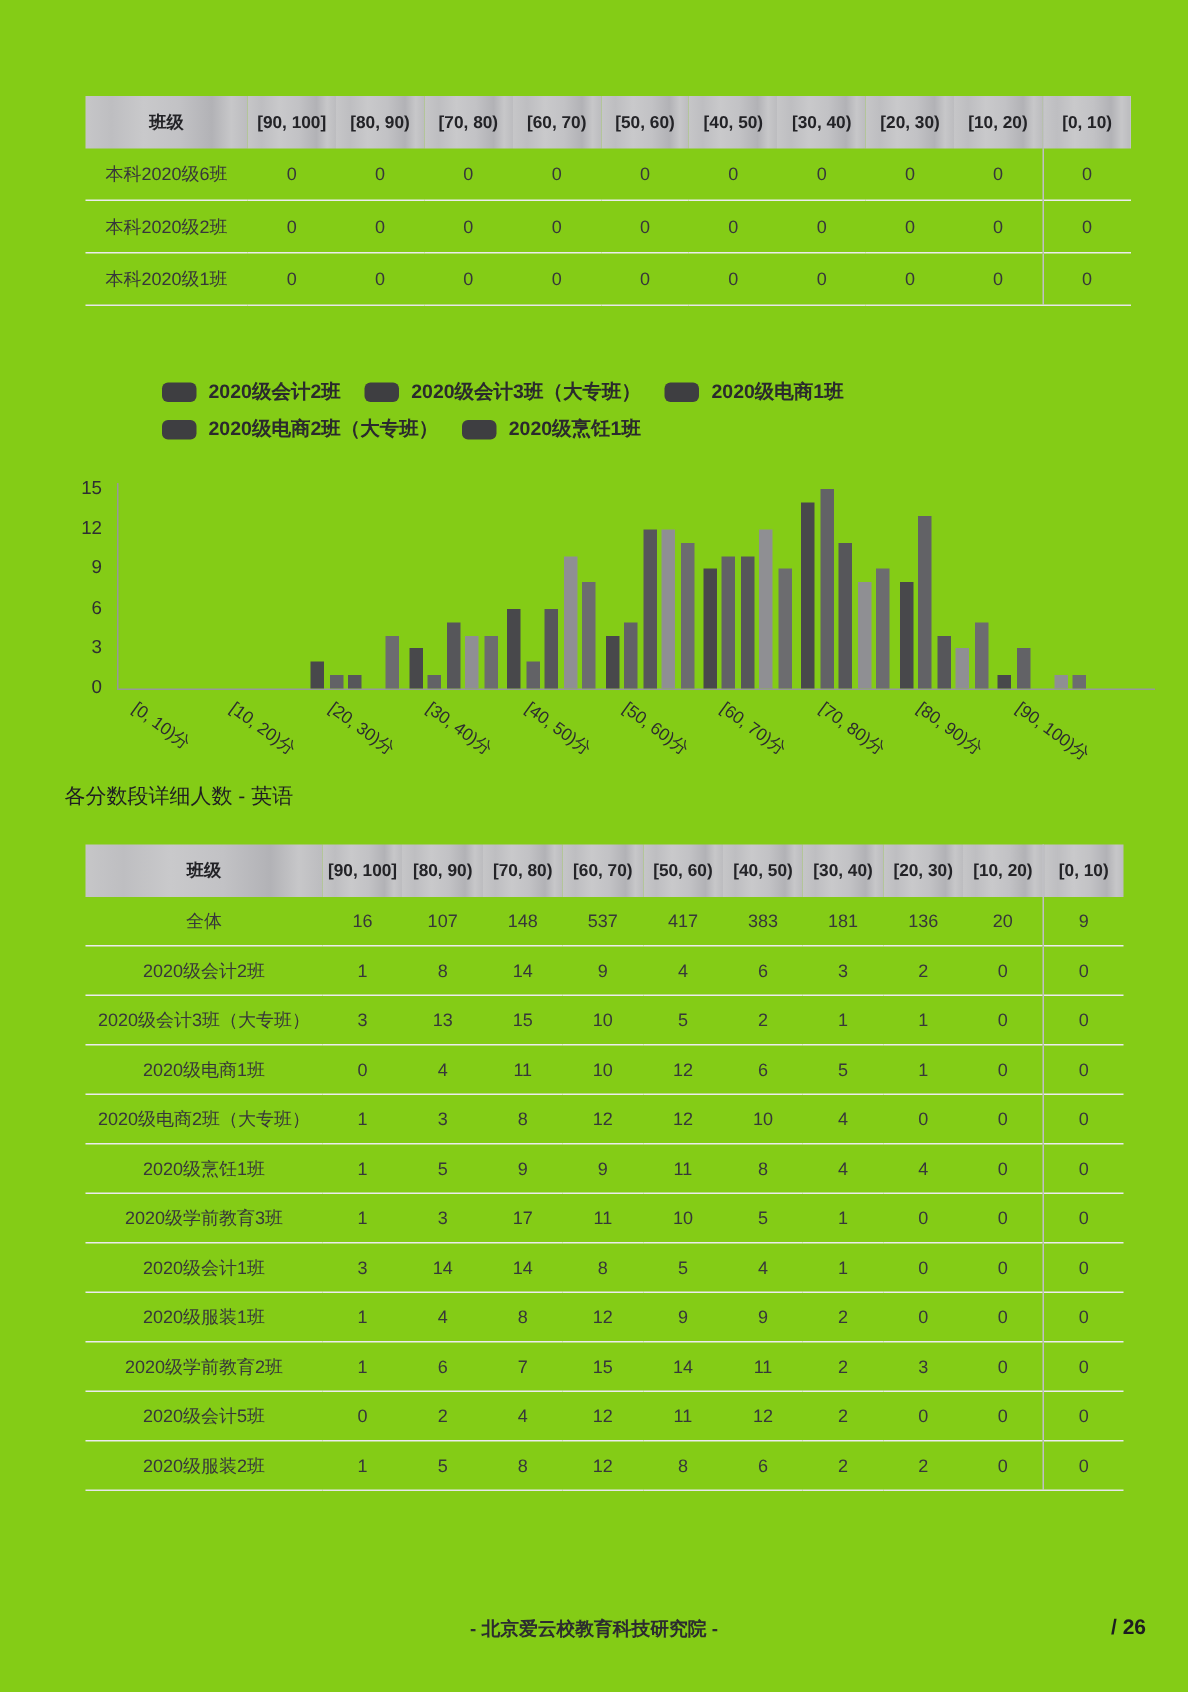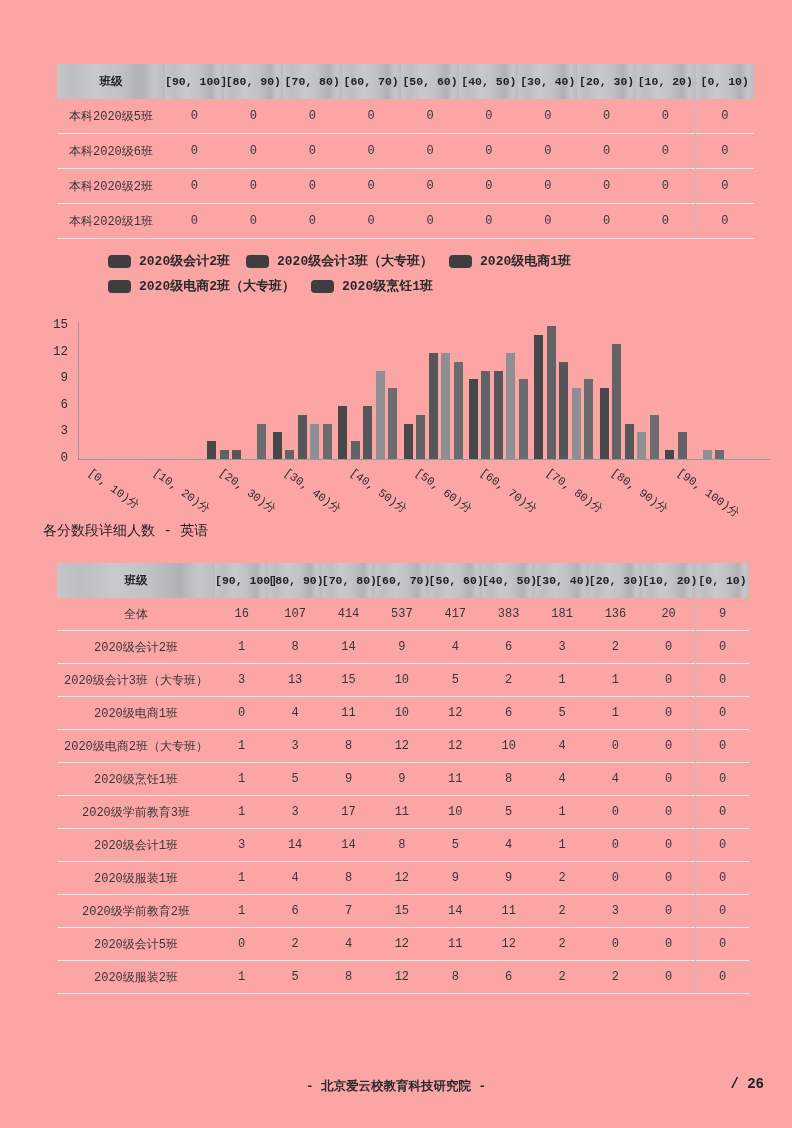--- a/index.html
+++ b/index.html
@@ -1,19 +1,19 @@
 <!DOCTYPE html>
 <html><head>
 <meta charset="utf-8">
 <style>
   html,body { margin:0; padding:0; background:#e8e8e8; }
   .page {
     position:relative; width:792px; height:1128px; margin:0 auto;
-    background:#fca5a5; overflow:hidden;
-    font-family:Liberation Mono, monospace;
+    background:#84cc16; overflow:hidden;
+    font-family:Liberation Sans, sans-serif;
     color:#333335;
   }
   
   table.score-table { border-collapse:collapse; table-layout:fixed; position:absolute; }
   table.score-table th {
     height:35px; font-size:11.5px; font-weight:bold; color:#232327;
     background:linear-gradient(90deg,#c6c6c8 0%,#bebec1 16%,#c9c9cb 36%,#c2c2c5 58%,#b2b2b6 78%,#c7c7c9 90%,#bcbcbf 100%);
     text-align:center; padding:0; white-space:nowrap; overflow:visible;
   }
   table.score-table td {
@@ -72,33 +72,20 @@
           <th>[60, 70)</th>
           <th>[50, 60)</th>
           <th>[40, 50)</th>
           <th>[30, 40)</th>
           <th>[20, 30)</th>
           <th>[10, 20)</th>
           <th class="lastcol">[0, 10)</th>
         </tr>
       </thead>
       <tbody>
-        <tr>
-          <td>本科2020级5班</td>
-          <td>0</td>
-          <td>0</td>
-          <td>0</td>
-          <td>0</td>
-          <td>0</td>
-          <td>0</td>
-          <td>0</td>
-          <td>0</td>
-          <td>0</td>
-          <td class="lastcol">0</td>
-        </tr>
         <tr>
           <td>本科2020级6班</td>
           <td>0</td>
           <td>0</td>
           <td>0</td>
           <td>0</td>
           <td>0</td>
           <td>0</td>
           <td>0</td>
           <td>0</td>
@@ -245,21 +232,21 @@
           <th>[20, 30)</th>
           <th>[10, 20)</th>
           <th class="lastcol">[0, 10)</th>
         </tr>
       </thead>
       <tbody>
         <tr>
           <td>全体</td>
           <td>16</td>
           <td>107</td>
-          <td>414</td>
+          <td>148</td>
           <td>537</td>
           <td>417</td>
           <td>383</td>
           <td>181</td>
           <td>136</td>
           <td>20</td>
           <td class="lastcol">9</td>
         </tr>
         <tr>
           <td>2020级会计2班</td>

